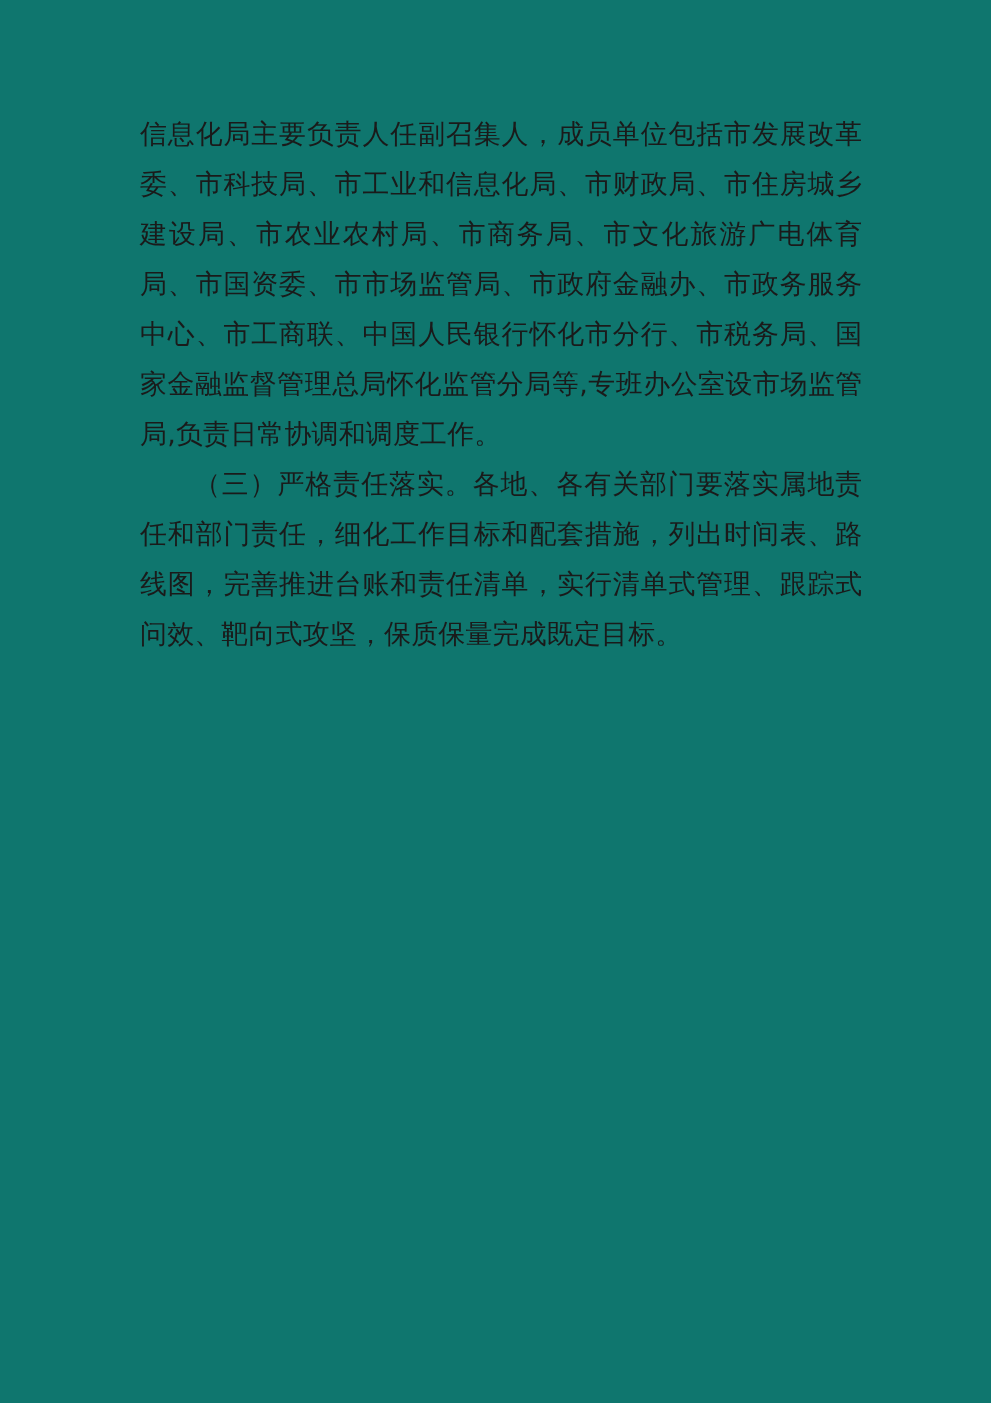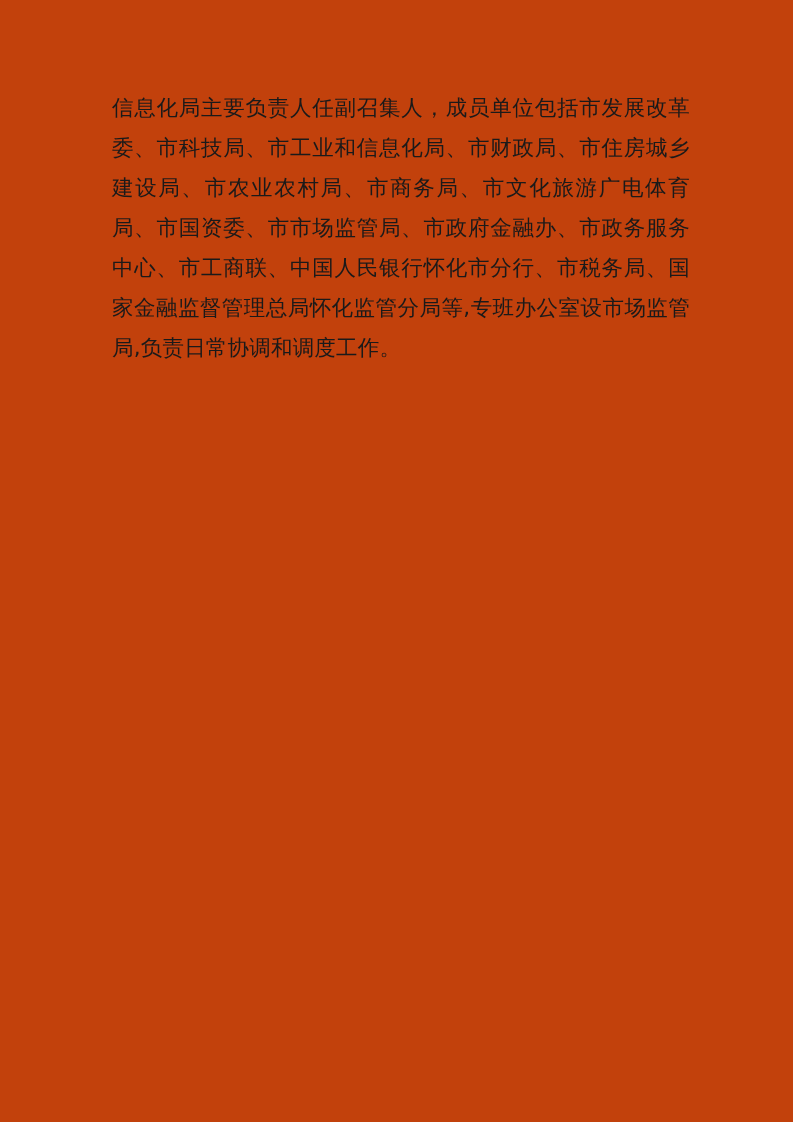--- a/index.html
+++ b/index.html
@@ -6,21 +6,21 @@
     margin: 0;
     padding: 0;
     background: #8a8a8a;
   }
   body {
     font-family: "DejaVu Sans", sans-serif;
   }
   .page {
     width: 793px;
     height: 1122px;
-    background: #c2410c;
+    background: #0f766e;
     position: relative;
     box-sizing: border-box;
     overflow: hidden;
     margin: 0 auto;
   }
   .doc-body {
     position: absolute;
     left: 112px;
     top: 88px;
     width: 578px;
@@ -39,14 +39,15 @@
   .para.indent {
     text-indent: 43px;
   }
 </style>
 </head>
 <body>
 
 <div class="page">
   <div class="doc-body">
     <p class="para">信息化局主要负责人任副召集人，成员单位包括市发展改革委、市科技局、市工业和信息化局、市财政局、市住房城乡建设局、市农业农村局、市商务局、市文化旅游广电体育局、市国资委、市市场监管局、市政府金融办、市政务服务中心、市工商联、中国人民银行怀化市分行、市税务局、国家金融监督管理总局怀化监管分局等,专班办公室设市场监管局,负责日常协调和调度工作。</p>
+    <p class="para indent">（三）严格责任落实。各地、各有关部门要落实属地责任和部门责任，细化工作目标和配套措施，列出时间表、路线图，完善推进台账和责任清单，实行清单式管理、跟踪式问效、靶向式攻坚，保质保量完成既定目标。</p>
   </div>
 </div>
 
 </body></html>

